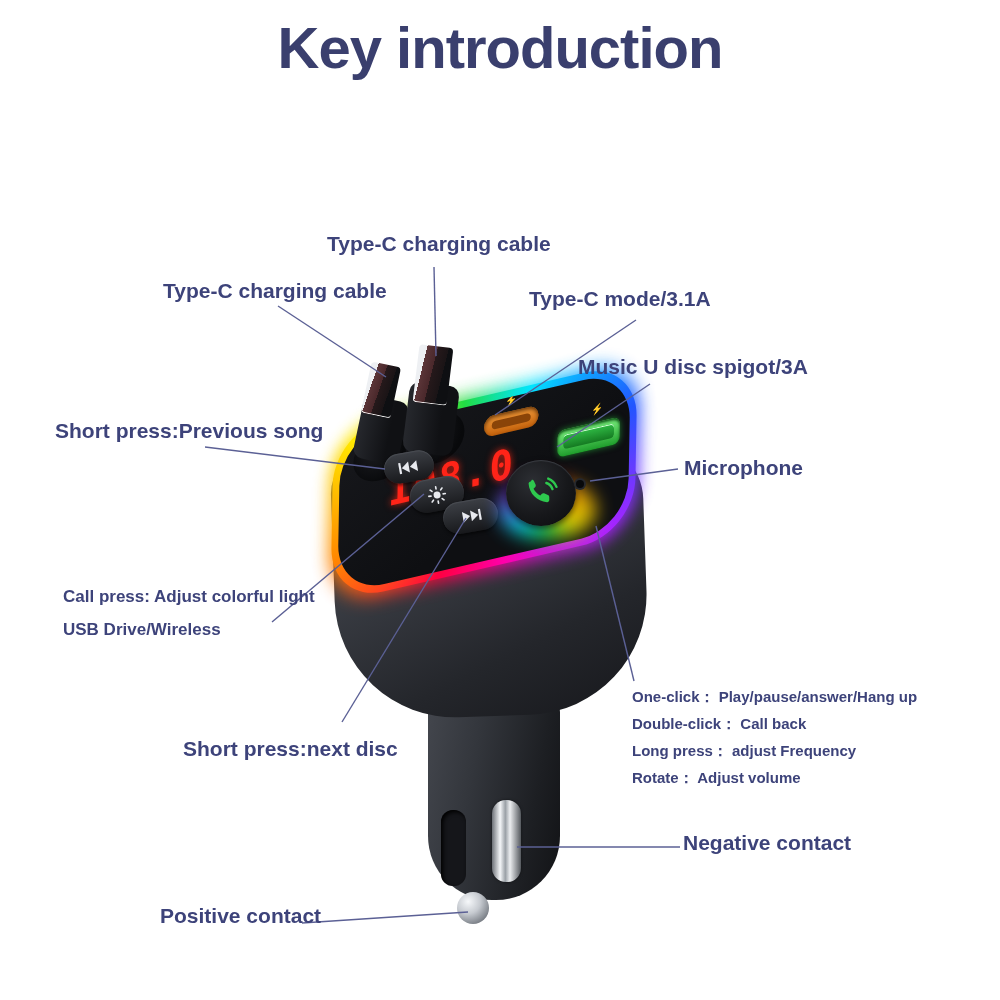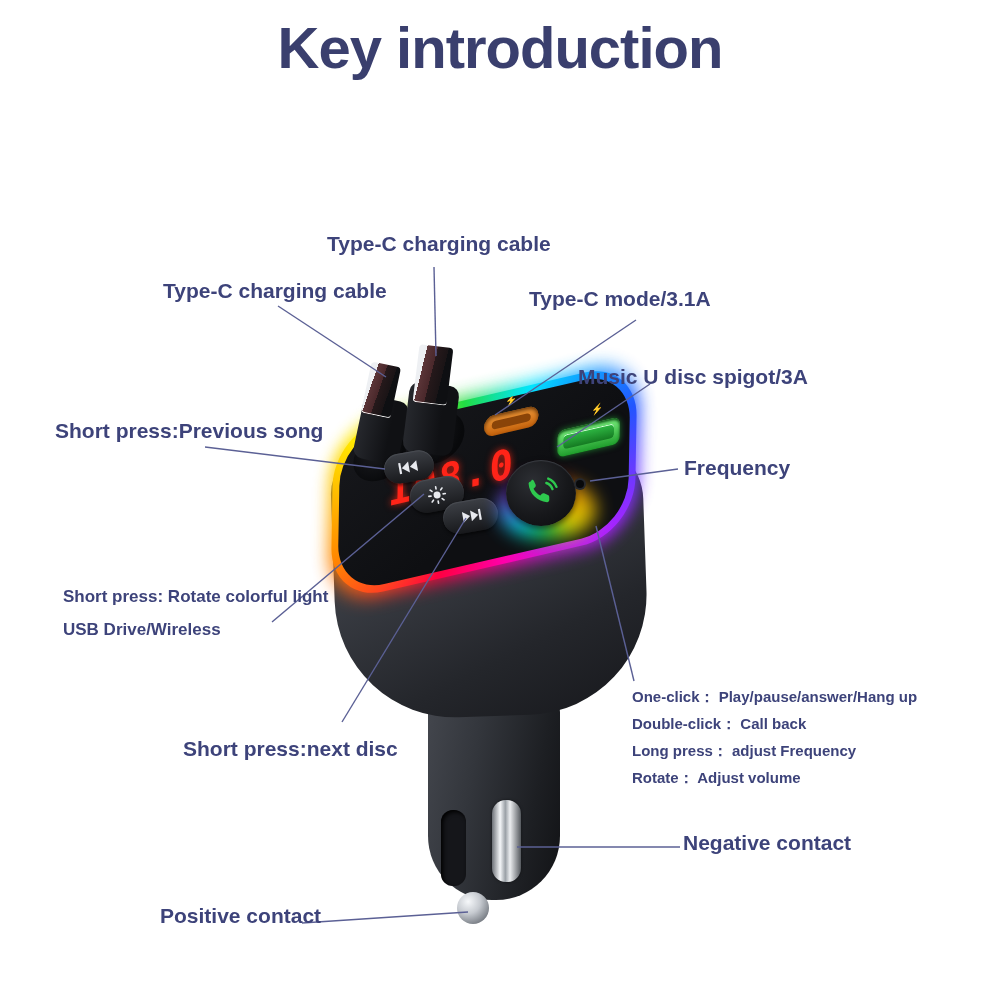--- a/index.html
+++ b/index.html
@@ -174,26 +174,26 @@
       <line x1="342" y1="722" x2="466" y2="518"></line>
       <line x1="596" y1="526" x2="634" y2="681"></line>
       <line x1="517" y1="847" x2="680" y2="847"></line>
       <line x1="302" y1="923" x2="468" y2="912"></line>
     </g>
   </svg>
 
   <div class="lbl" style="left:327px;top:232px;">Type-C charging cable</div>
   <div class="lbl" style="left:163px;top:279px;">Type-C charging cable</div>
   <div class="lbl" style="left:529px;top:287px;">Type-C mode/3.1A</div>
-  <div class="lbl" style="left:578px;top:355px;margin-top:10px;">Music U disc spigot/3A</div>
+  <div class="lbl" style="left:578px;top:355px;">Music U disc spigot/3A</div>
   <div class="lbl" style="left:55px;top:419px;">Short press:Previous song</div>
-  <div class="lbl" style="left:684px;top:456px;">Frequency</div>
+  <div class="lbl" style="left:684px;top:456px;">Microphone</div>
 
   <div class="lbl-block" style="left:63px;top:580px;font-size:17px;line-height:33px;">
-    <div>Short press: Rotate colorful light</div>
+    <div>Call press: Adjust colorful light</div>
     <div>USB Drive/Wireless</div>
   </div>
 
   <div class="lbl" style="left:183px;top:737px;">Short press:next disc</div>
 
   <div class="lbl-block" style="left:632px;top:683px;font-size:15px;line-height:27px;">
     <div>One-click： Play/pause/answer/Hang up</div>
     <div>Double-click： Call back</div>
     <div>Long press： adjust Frequency</div>
     <div>Rotate： Adjust volume</div>

